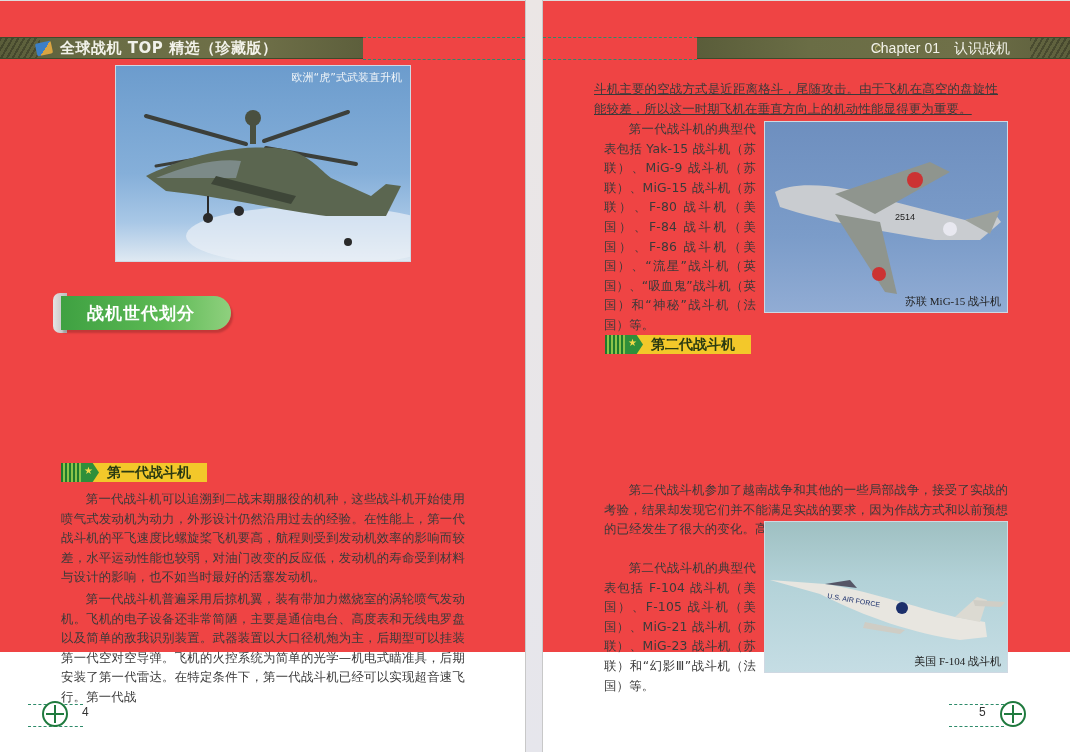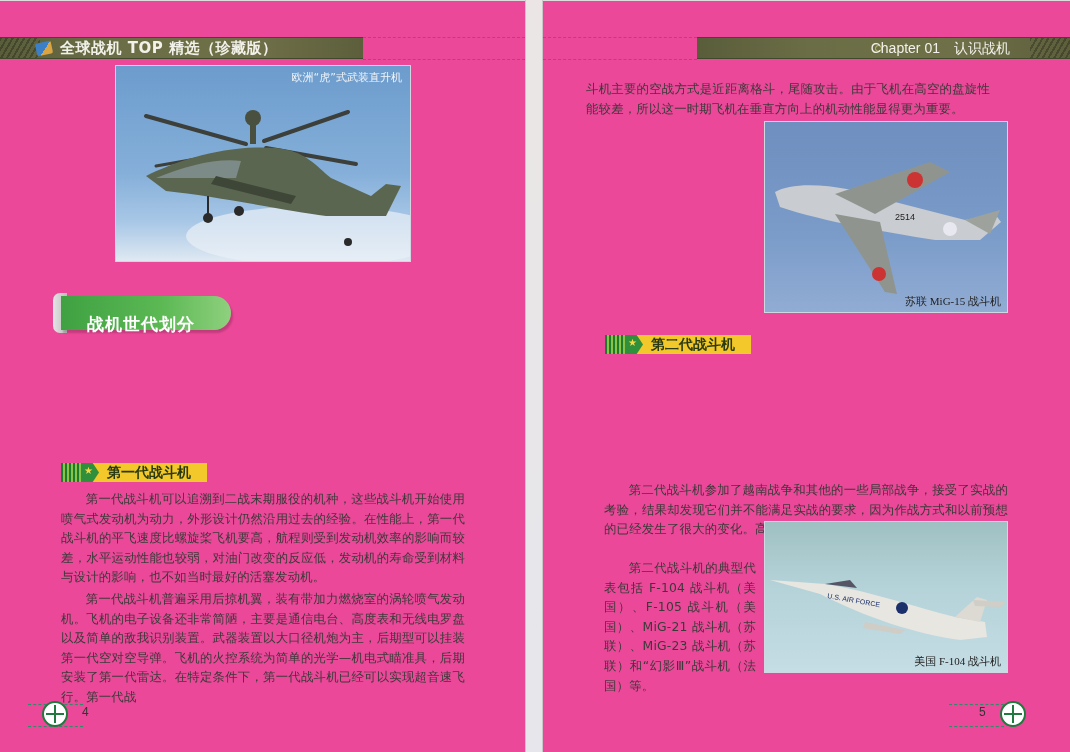--- a/index.html
+++ b/index.html
@@ -1,19 +1,19 @@
 <!DOCTYPE html>
 <html><head>
 <meta charset="utf-8">
 <style>
   * { box-sizing: border-box; margin: 0; padding: 0; }
   html, body { width: 1070px; height: 752px; overflow: hidden; background: #fff; }
   body { position: relative; font-family: "DejaVu Sans", "Liberation Sans", sans-serif; color: #333; }
 
-  .page { position: absolute; top: 0; height: 752px; background: #ec4899; }
+  .page { position: absolute; top: 0; height: 652px; background: #ef4444; }
   .page-left { left: 0; width: 525px; border-top: 1px solid #ddd; }
   .page-right { left: 543px; width: 527px; border-top: 1px solid #ddd; }
 
   .gutter {
     position: absolute; left: 525px; top: 0; width: 18px; height: 752px;
     background: linear-gradient(to bottom, #ebe6e5, #e6e6ec);
     border-left: 1px solid #c8c8c8; border-right: 1px solid #c8c8c8;
   }
 
   
@@ -90,21 +90,21 @@
     background: linear-gradient(90deg, #e4e4e4, #bdbdbd);
     border-radius: 7px 0 0 7px;
   }
   .section-ribbon .band {
     position: absolute; left: 8px; top: 3px; width: 170px; height: 34px;
     background: linear-gradient(90deg, #3fa142 0%, #5cb954 60%, #8fd07e 100%);
     border-radius: 0 18px 18px 0;
     box-shadow: 2px 3px 2px rgba(0,0,0,.18);
   }
   .section-ribbon .label {
-    position: absolute; left: 34px; top: 20px; font-size: 17px; font-weight: bold;
+    position: absolute; left: 34px; top: 9px; font-size: 17px; font-weight: bold;
     color: #fff; letter-spacing: 1px; white-space: nowrap;
   }
 
   
   .sub-badge {
     position: absolute; height: 19px; background: #f3c82a;
   }
   .sub-badge .stripes {
     position: absolute; left: 0; top: 0; width: 20px; height: 19px;
     background: repeating-linear-gradient(90deg, #1e7b2c 0 2px, #8bc34a 2px 4px);
@@ -128,21 +128,21 @@
   .para {
     position: absolute; font-size: 12.4px; line-height: 19.6px; color: #3a3a3a;
     text-align: justify; letter-spacing: 0.2px;
   }
   .indent { text-indent: 2em; }
 
   .page-left .p-intro { left: 61px; top: 346px; width: 404px; }
   .page-left .p-gen1a { left: 61px; top: 488px; width: 404px; }
   .page-left .p-gen1b { left: 61px; top: 588px; width: 404px; }
 
-  .page-right .p-cont { left: 43px; top: 78px; width: 404px; }
+  .page-right .p-cont { left: 51px; top: 78px; width: 404px; text-decoration: underline; }
   .page-right .p-gen1typ { left: 61px; top: 118px; width: 152px; }
   .page-right .p-gen2a { left: 61px; top: 359px; width: 404px; }
   .page-right .p-gen2b { left: 61px; top: 458px; width: 404px; margin-top: 21px; }
   .page-right .p-gen2b-cont { left: 61px; top: 517px; width: 152px; }
   .page-right .p-gen2typ { left: 61px; top: 557px; width: 152px; }
 
   
   .footer-dash {
     position: absolute; top: 703px; width: 55px; height: 23px;
     border-top: 1px dashed #2e8b6a; border-bottom: 1px dashed #2e8b6a;
@@ -225,20 +225,21 @@
 <div class="page page-right">
   <div class="hdr-dash"></div>
   <div class="hdr-band">
     <span class="hdr-diamond"></span>
     <span class="hdr-title-right">
       <span class="chapter-num">Chapter 01</span><span>认识战机</span>
     </span>
   </div>
 
   <p class="para p-cont">斗机主要的空战方式是近距离格斗，尾随攻击。由于飞机在高空的盘旋性能较差，所以这一时期飞机在垂直方向上的机动性能显得更为重要。</p>
+  <p class="para indent p-gen1typ">第一代战斗机的典型代表包括 Yak-15 战斗机（苏联）、MiG-9 战斗机（苏联）、MiG-15 战斗机（苏联）、F-80 战斗机（美国）、F-84 战斗机（美国）、F-86 战斗机（美国）、“流星”战斗机（英国）、“吸血鬼”战斗机（英国）和“神秘”战斗机（法国）等。</p>
 
   <div class="photo photo-mig15">
     <svg width="244" height="192" viewBox="0 0 244 192">
       <path d="M10,70 C30,58 80,62 130,80 L200,98 L230,92 L236,100 L215,118 L170,118 C120,110 60,100 15,85 Z" fill="#c9ccd0"></path>
       <path d="M70,72 L165,40 L185,50 L110,92 Z" fill="#8f958e"></path>
       <path d="M70,92 L120,170 L132,172 L115,100 Z" fill="#8f958e"></path>
       <path d="M200,98 L235,88 L225,112 Z" fill="#9da29c"></path>
       <circle cx="150" cy="58" r="8" fill="#c33"></circle>
       <circle cx="114" cy="152" r="7" fill="#c33"></circle>
       <circle cx="185" cy="107" r="7" fill="#e8e8f0"></circle>

